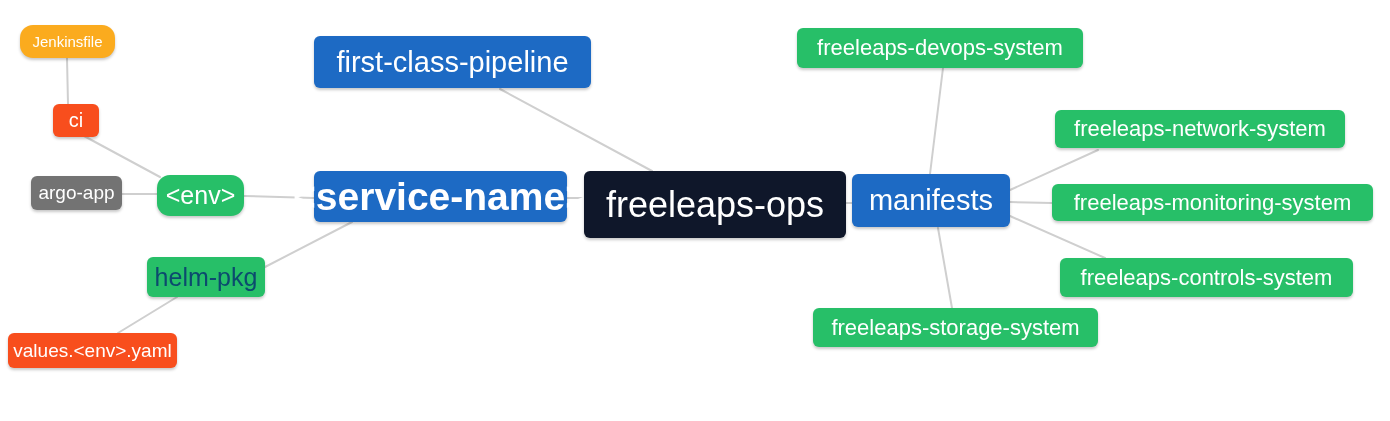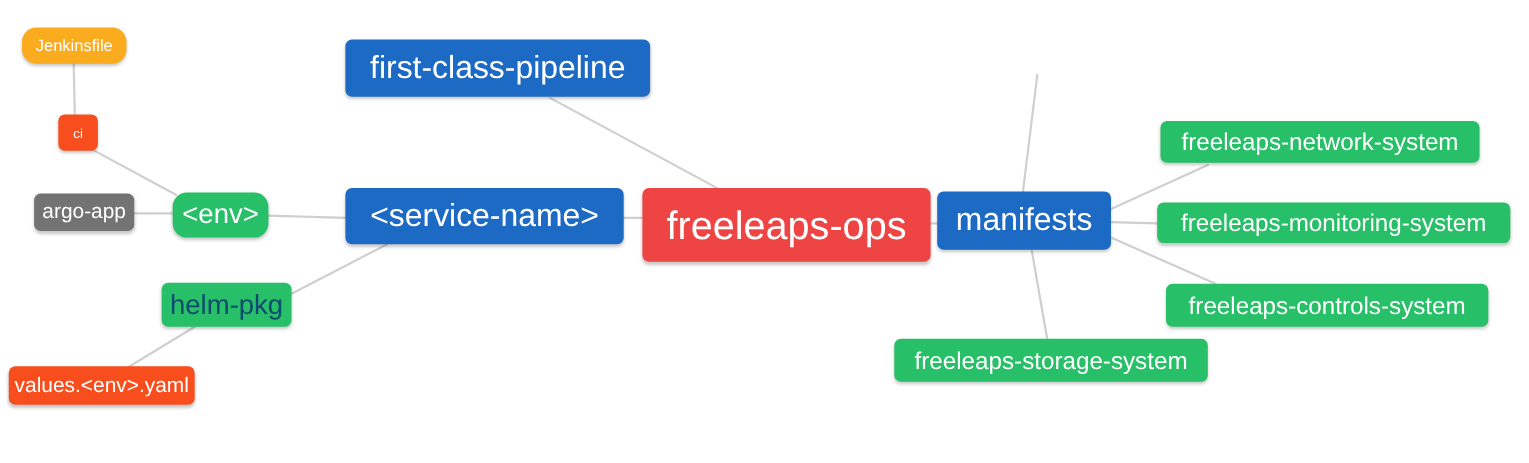--- a/index.html
+++ b/index.html
@@ -61,46 +61,49 @@
       <line x1="930" y1="174" x2="943" y2="68" stroke="#cfcfcf" stroke-width="2" stroke-linecap="round"></line>
       <line x1="1010" y1="190" x2="1098" y2="150" stroke="#cfcfcf" stroke-width="2" stroke-linecap="round"></line>
       <line x1="1010" y1="202" x2="1052" y2="203" stroke="#cfcfcf" stroke-width="2" stroke-linecap="round"></line>
       <line x1="1010" y1="216" x2="1105" y2="258" stroke="#cfcfcf" stroke-width="2" stroke-linecap="round"></line>
       <line x1="938" y1="228" x2="952" y2="308" stroke="#cfcfcf" stroke-width="2" stroke-linecap="round"></line>
     </svg>
   <div id="node-layer">
       <div class="node" style="left: 20px; top: 25px; width: 95px; height: 33px; font-size: 15px; background: rgb(251, 171, 30); color: rgb(255, 255, 255); border-radius: 13px;">
         <span>Jenkinsfile</span>
       </div>
-      <div class="node" style="left: 53px; top: 104px; width: 36px; height: 33px; font-size: 12px; background: rgb(248, 78, 29); color: rgb(255, 255, 255);">
+      <div class="node" style="left: 53px; top: 104px; width: 46px; height: 33px; font-size: 20px; background: rgb(248, 78, 29); color: rgb(255, 255, 255);">
         <span>ci</span>
       </div>
       <div class="node" style="left: 31px; top: 176px; width: 91px; height: 34px; font-size: 19px; background: #737373; color: rgb(255, 255, 255);">
         <span>argo-app</span>
       </div>
       <div class="node" style="left: 157px; top: 175px; width: 87px; height: 41px; font-size: 25px; background: rgb(39, 191, 104); color: rgb(255, 255, 255); border-radius: 13px;">
         <span>&lt;env&gt;</span>
       </div>
       <div class="node" style="left: 147px; top: 257px; width: 118px; height: 40px; font-size: 25px; background: rgb(39, 191, 104); color: #0c4a6e;">
         <span>helm-pkg</span>
       </div>
       <div class="node" style="left: 8px; top: 333px; width: 169px; height: 35px; font-size: 19px; background: rgb(248, 78, 29); color: rgb(255, 255, 255);">
         <span>values.&lt;env&gt;.yaml</span>
       </div>
       <div class="node" style="left: 314px; top: 36px; width: 277px; height: 52px; font-size: 29px; background: rgb(29, 106, 196); color: rgb(255, 255, 255);">
         <span>first-class-pipeline</span>
       </div>
-      <div class="node" style="left: 314px; top: 171px; width: 253px; height: 51px; font-size: 29px; background: rgb(29, 106, 196); color: rgb(255, 255, 255);">
+      <div class="node" style="left: 314px; top: 171px; width: 253px; height: 51px; font-size: 39px; background: rgb(29, 106, 196); color: rgb(255, 255, 255); font-weight: bold;">
         <span>&lt;service-name&gt;</span>
       </div>
-      <div class="node" style="left: 584px; top: 171px; width: 262px; height: 67px; font-size: 36px; background: #ef4444; color: rgb(255, 255, 255);">
+      <div class="node" style="left: 584px; top: 171px; width: 262px; height: 67px; font-size: 36px; background: #0f172a; color: rgb(255, 255, 255);">
         <span>freeleaps-ops</span>
       </div>
       <div class="node" style="left: 852px; top: 174px; width: 158px; height: 53px; font-size: 29px; background: rgb(29, 106, 196); color: rgb(255, 255, 255);">
         <span>manifests</span>
+      </div>
+      <div class="node" style="left: 797px; top: 28px; width: 286px; height: 40px; font-size: 22px; background: rgb(39, 191, 104); color: rgb(255, 255, 255);">
+        <span>freeleaps-devops-system</span>
       </div>
       <div class="node" style="left: 1055px; top: 110px; width: 290px; height: 38px; font-size: 22px; background: rgb(39, 191, 104); color: rgb(255, 255, 255);">
         <span>freeleaps-network-system</span>
       </div>
       <div class="node" style="left: 1052px; top: 184px; width: 321px; height: 37px; font-size: 22px; background: rgb(39, 191, 104); color: rgb(255, 255, 255);">
         <span>freeleaps-monitoring-system</span>
       </div>
       <div class="node" style="left: 1060px; top: 258px; width: 293px; height: 39px; font-size: 22px; background: rgb(39, 191, 104); color: rgb(255, 255, 255);">
         <span>freeleaps-controls-system</span>
       </div>

